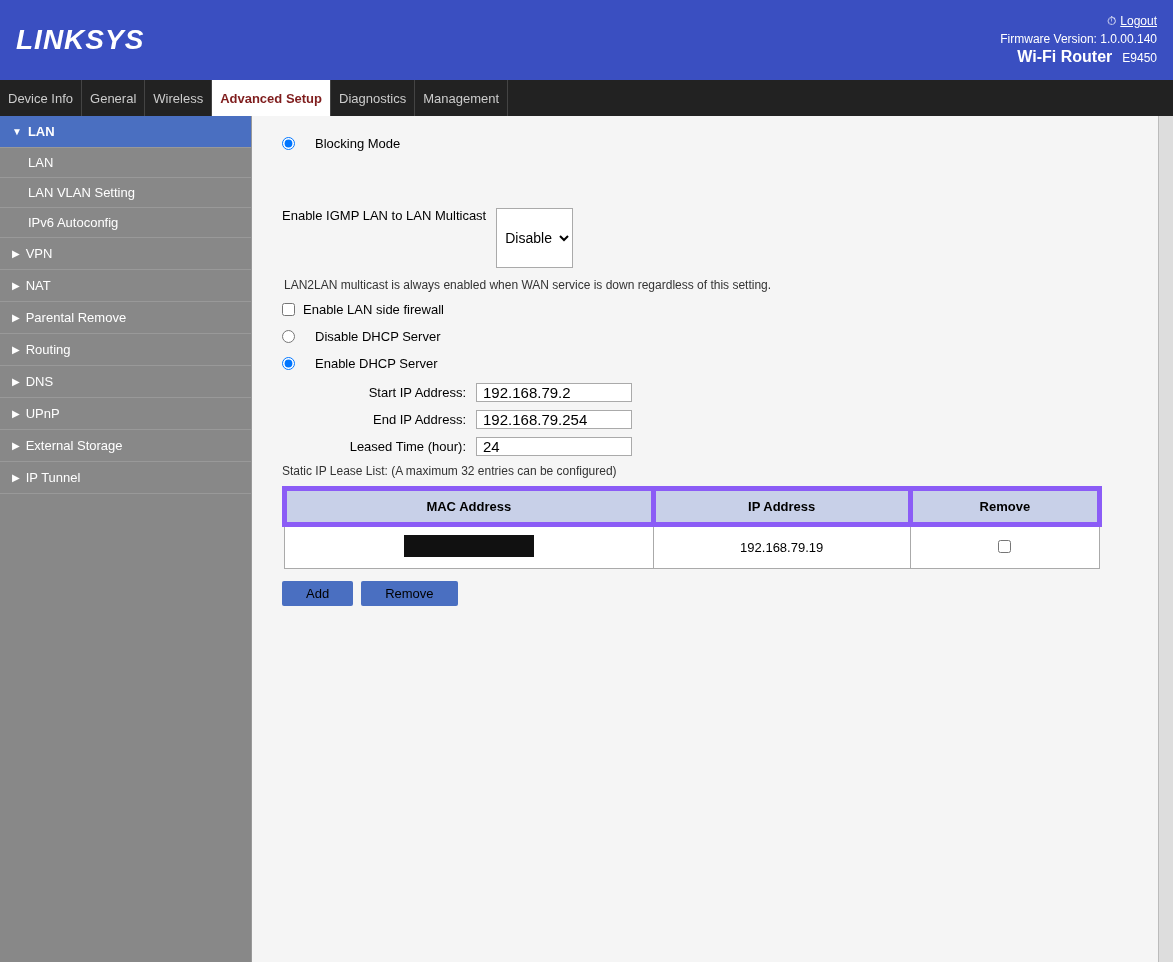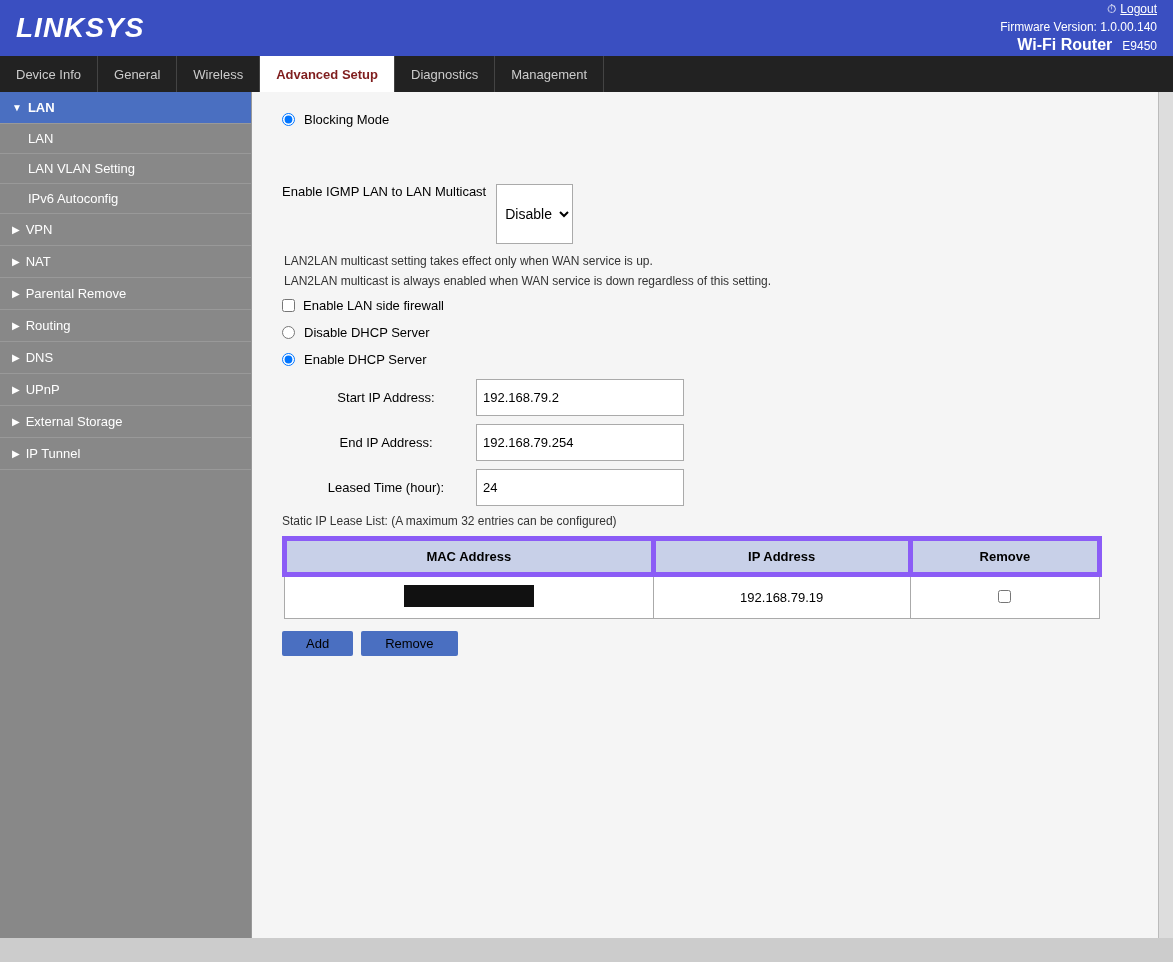--- a/index.html
+++ b/index.html
@@ -5,21 +5,21 @@
     * { margin: 0; padding: 0; box-sizing: border-box; }
     body { font-family: Arial, sans-serif; font-size: 13px; background: #ccc; width: 1173px; min-height: 962px; }
 
     
     .header {
       background: #3a4fc1;
       padding: 8px 16px;
       display: flex;
       align-items: center;
       justify-content: space-between;
-      height: 56px;
+      height: 80px;
     }
     .logo {
       font-size: 28px;
       font-weight: bold;
       color: white;
       letter-spacing: 1px;
       font-style: italic;
     }
     .header-right {
       text-align: right;
@@ -35,21 +35,21 @@
     }
     .header-right .firmware { margin-bottom: 2px; }
 
     
     .nav-tabs {
       background: #222;
       display: flex;
       height: 36px;
     }
     .nav-tab {
-      padding: 0 16px;
+      padding: 0 8px;
       display: flex;
       align-items: center;
       color: #ccc;
       cursor: pointer;
       font-size: 13px;
       border-right: 1px solid #444;
     }
     .nav-tab.active {
       background: #fff;
       color: #7f1d1d;
@@ -99,21 +99,21 @@
     
     .content {
       flex: 1;
       padding: 20px 30px;
       background: #f5f5f5;
     }
 
     .radio-row {
       display: flex;
       align-items: center;
-      gap: 9px;
+      gap: 20px;
       margin-bottom: 12px;
     }
     .radio-row input[type="radio"] { cursor: pointer; }
 
     .select-row {
       display: flex;
       align-items: center;
       gap: 10px;
       margin-bottom: 10px;
     }
@@ -137,27 +137,27 @@
     .field-row {
       display: flex;
       align-items: center;
       gap: 10px;
       margin-bottom: 8px;
       padding-left: 24px;
     }
     .field-row label {
       width: 160px;
       font-size: 13px;
-      text-align: center;
+      text-align: right;
     }
     .field-row input[type="text"] {
-      width: 208px;
+      width: 156px;
       border: 1px solid #aaa;
-      padding: 10px 6px;
-      font-size: 13px;
+      padding: 0 6px;
+      font-size: 15px;
       background: #fff;
     }
 
     .static-ip-label {
       font-size: 12px;
       color: #333;
       margin-bottom: 8px;
     }
 
     
@@ -303,21 +303,20 @@
     </div>
 
     <div class="select-row">
       <label>Enable IGMP LAN to LAN Multicast</label>
       <select>
         <option>Disable</option>
         <option>Enable</option>
       </select>
     </div>
 
-    <div class="info-text">LAN2LAN multicast setting takes effect only when WAN service is up.</div>
     <div class="info-text">LAN2LAN multicast is always enabled when WAN service is down regardless of this setting.</div>
 
     <div class="checkbox-row">
       <input type="checkbox" style="">
       <span>Enable LAN side firewall</span>
     </div>
 
     <div class="radio-row">
       <input type="radio" name="dhcp" style="">
       <span>Disable DHCP Server</span>

